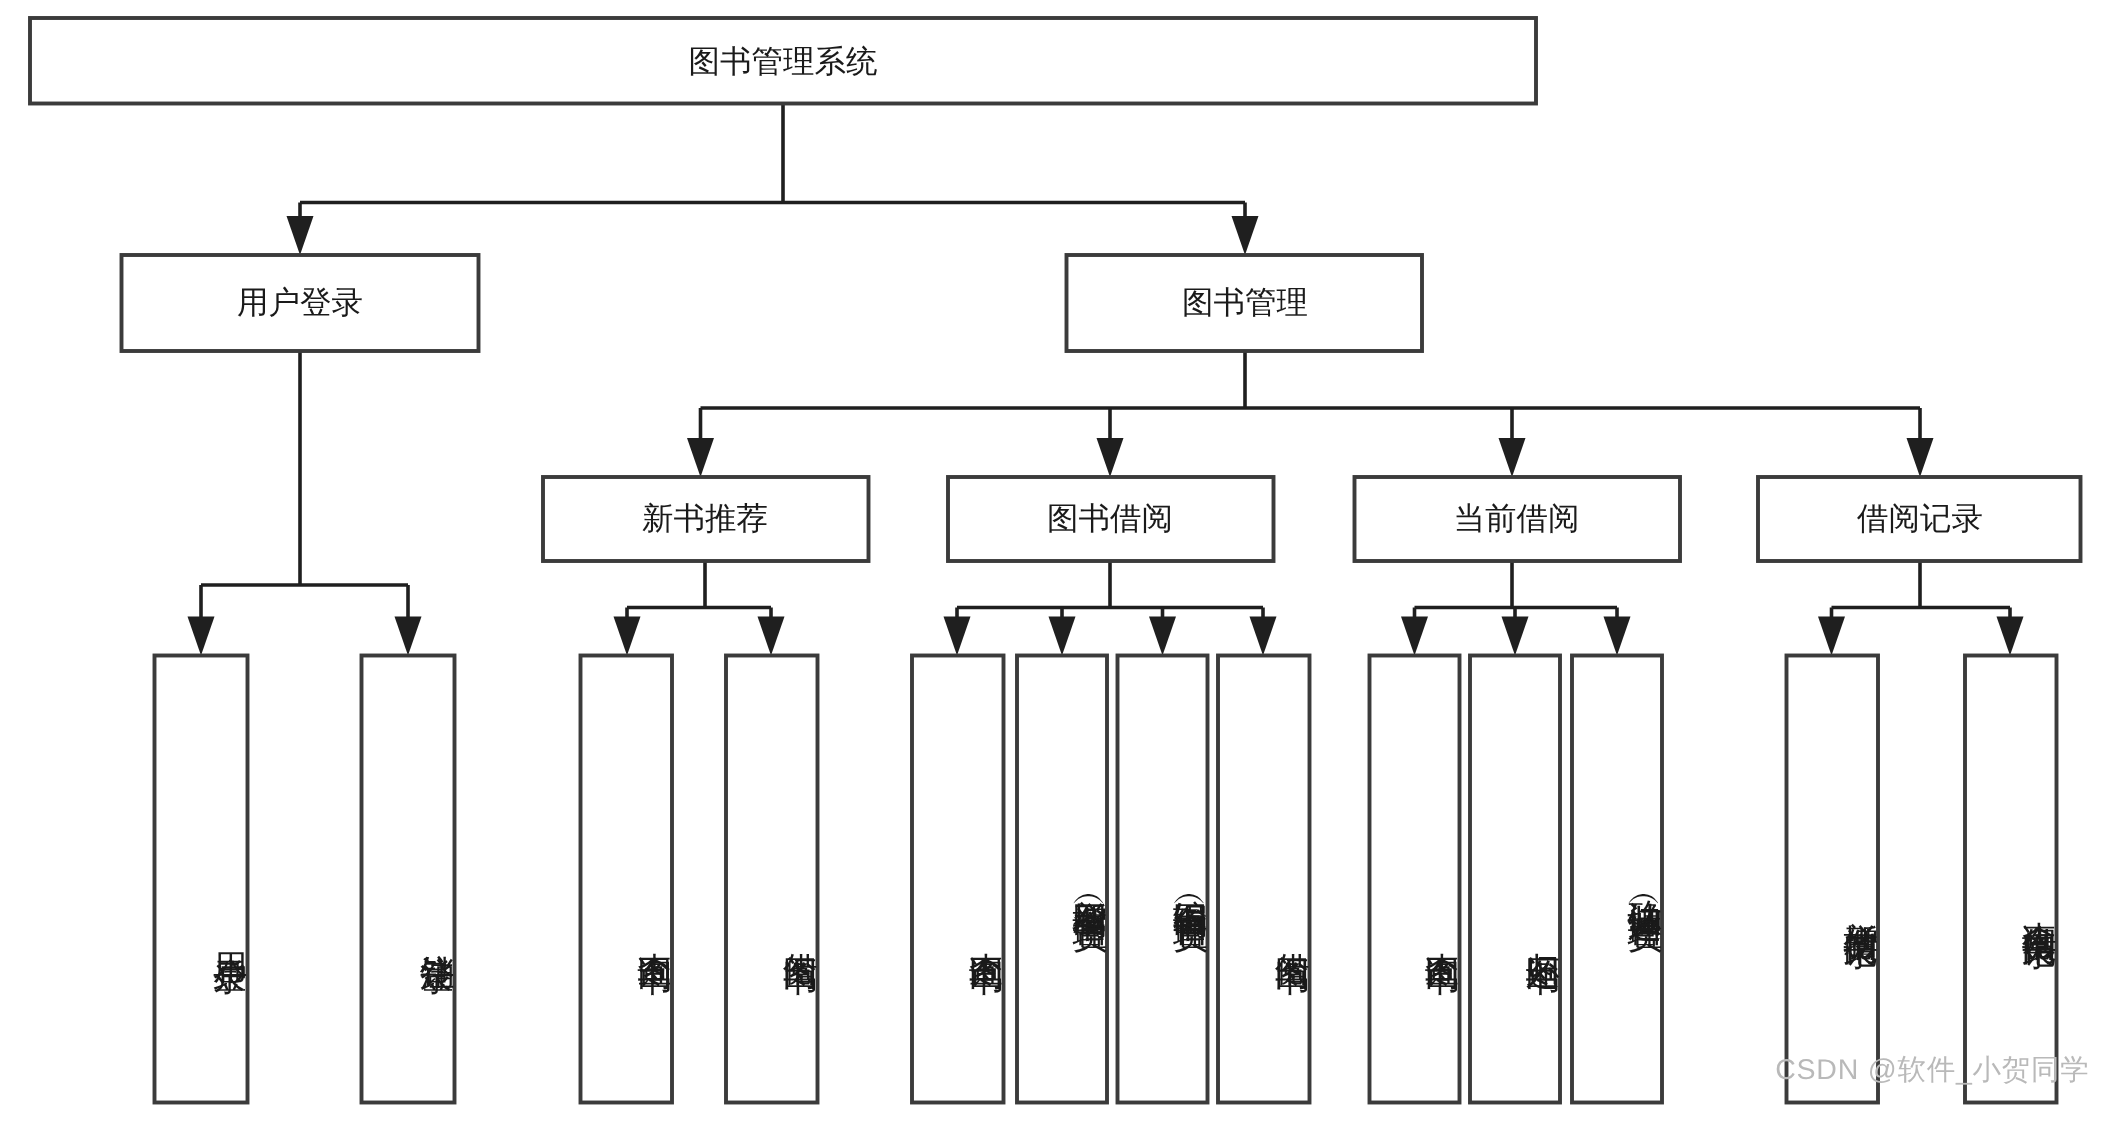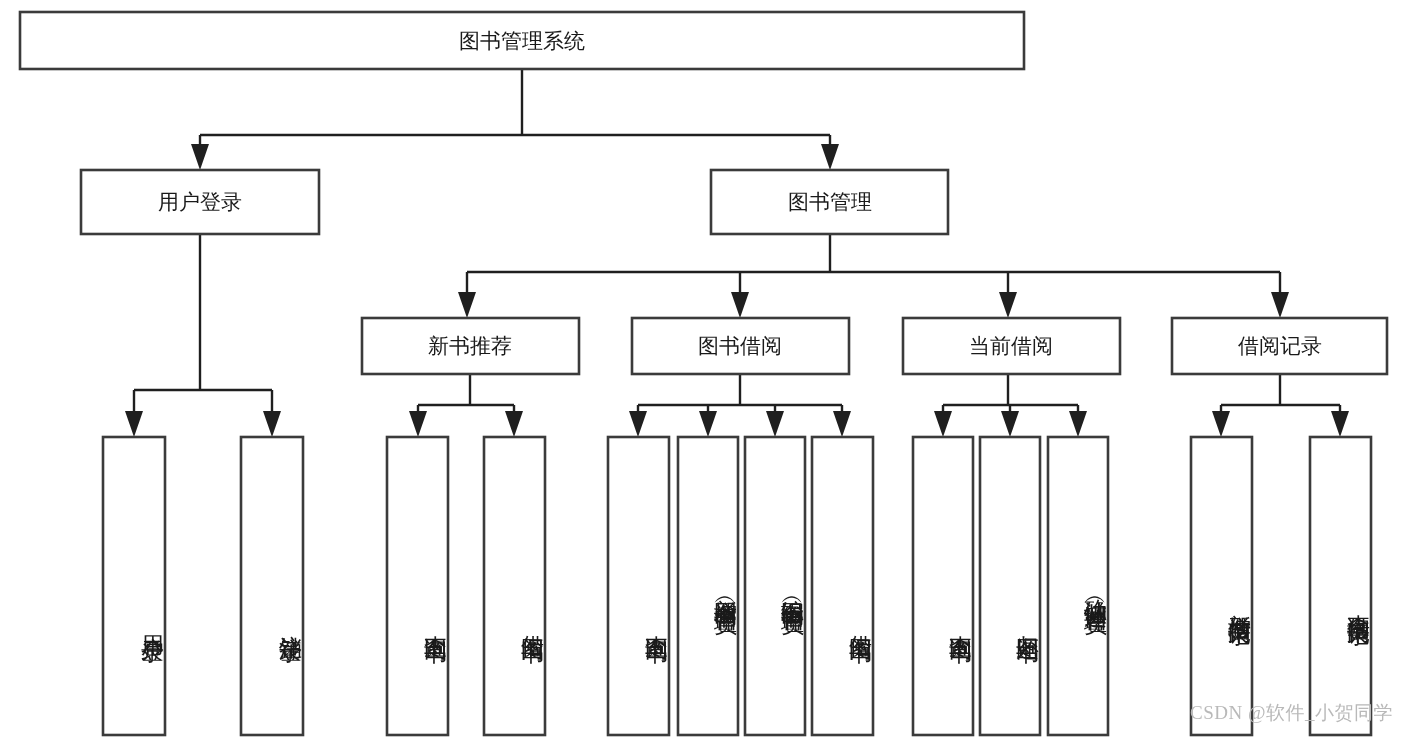--- a/index.html
+++ b/index.html
@@ -60,21 +60,21 @@
     display: flex;
     align-items: flex-start;
     justify-content: center;
     white-space: pre-wrap;
     pointer-events: none;
   }
   .watermark {
     position: absolute;
     right: 12px;
     bottom: 6px;
-    font-family: Liberation Serif, serif;
+    font-family: Liberation Sans, sans-serif;
     font-size: 19px;
     color: #b9b9b9;
     letter-spacing: 0.5px;
     white-space: nowrap;
   }
 </style>
 </head>
 <body>
 
 <div id="diagram-root">

